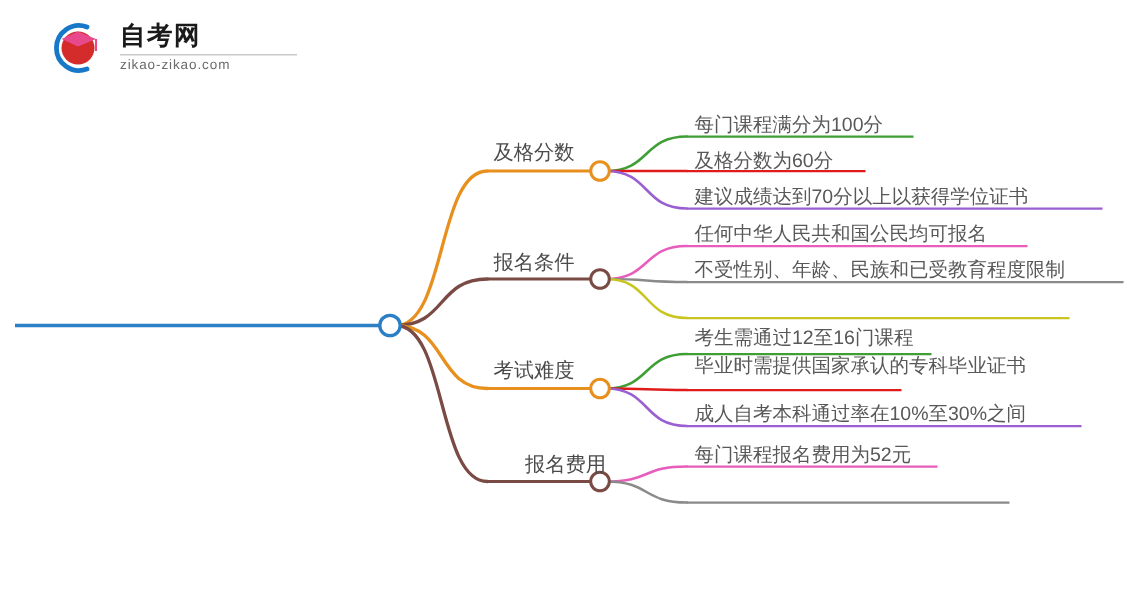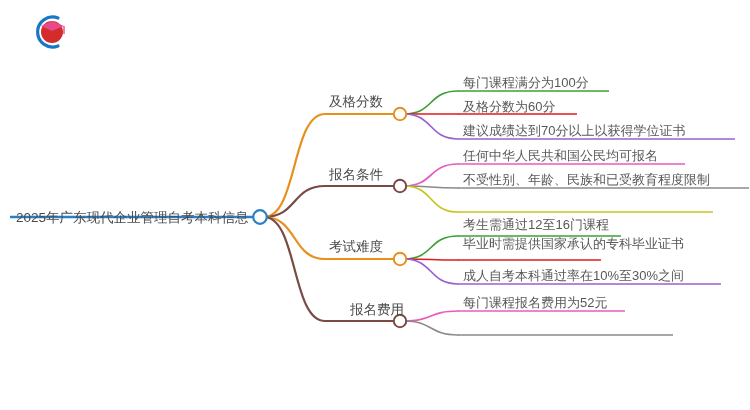--- a/index.html
+++ b/index.html
@@ -99,20 +99,25 @@
 <div id="logo-area">
   <div id="logo-mark">
     <svg width="44" height="40" viewBox="0 0 44 40" xmlns="http://www.w3.org/2000/svg">
       <path d="M30 6 A15 15 0 1 0 30 34" fill="none" stroke="#1878c8" stroke-width="3.2" stroke-linecap="round"></path>
       <circle cx="24" cy="20" r="11" fill="#d42b2b"></circle>
       <path d="M13 14 L24 9 L36 14 L24 19 Z" fill="#e8498a"></path>
       <path d="M17 17 L17 24 Q24 28 31 24 L31 17 L24 20.5 Z" fill="#d42b2b"></path>
       <path d="M36 14 L36 22" stroke="#e8498a" stroke-width="1.4" fill="none"></path>
     </svg>
   </div>
+  <div id="logo-text-block">
+    <div id="logo-title">自考网</div>
+    <div id="logo-rule"></div>
+    <div id="logo-domain">zikao-zikao.com</div>
+  </div>
 </div>
 
 <svg id="map-canvas" viewBox="0 0 750 410" xmlns="http://www.w3.org/2000/svg">
   <g id="connectors">
       <path d="M 264 217 C 297.55 217, 291.45 114, 325 114" fill="none" stroke="#e8901e" stroke-width="2.2" stroke-linecap="round"></path>
       <path d="M 404 114 C 433.7 114, 428.3 91, 458 91" fill="none" stroke="#3f9e35" stroke-width="1.7" stroke-linecap="round"></path>
       <path d="M 404 114 C 433.7 114, 428.3 114, 458 114" fill="none" stroke="#e01b1b" stroke-width="1.7" stroke-linecap="round"></path>
       <path d="M 404 114 C 433.7 114, 428.3 139, 458 139" fill="none" stroke="#9a5fd0" stroke-width="1.7" stroke-linecap="round"></path>
       <path d="M 264 217 C 297.55 217, 291.45 186, 325 186" fill="none" stroke="#7a4a45" stroke-width="2.2" stroke-linecap="round"></path>
       <path d="M 404 186 C 433.7 186, 428.3 164, 458 164" fill="none" stroke="#e85cbb" stroke-width="1.7" stroke-linecap="round"></path>
@@ -147,21 +152,20 @@
   <g id="nodes">
       <circle cx="400" cy="114" r="6.2" fill="#ffffff" stroke="#e8901e" stroke-width="2"></circle>
       <circle cx="400" cy="186" r="6.2" fill="#ffffff" stroke="#7a4a45" stroke-width="2"></circle>
       <circle cx="400" cy="259" r="6.2" fill="#ffffff" stroke="#e8901e" stroke-width="2"></circle>
       <circle cx="400" cy="321" r="6.2" fill="#ffffff" stroke="#7a4a45" stroke-width="2"></circle>
       <circle cx="260" cy="217" r="6.8" fill="#ffffff" stroke="#2b7fc4" stroke-width="2.2"></circle>
     </g>
 </svg>
 
 <div id="labels-layer">
-  <div class="node-text" id="root-label" style="left: 16px; top: 211px;">2025年广东现代企业管理自考本科信息</div>
 <div class="node-text branch-label" style="left: 329px; top: 95px;">及格分数</div>
     <div class="node-text leaf-label" style="left: 463px; top: 76px;">每门课程满分为100分</div>
     <div class="node-text leaf-label" style="left: 463px; top: 100px;">及格分数为60分</div>
     <div class="node-text leaf-label" style="left: 463px; top: 124px;">建议成绩达到70分以上以获得学位证书</div>
     <div class="node-text branch-label" style="left: 329px; top: 168px;">报名条件</div>
     <div class="node-text leaf-label" style="left: 463px; top: 149px;">任何中华人民共和国公民均可报名</div>
     <div class="node-text leaf-label" style="left: 463px; top: 173px;">不受性别、年龄、民族和已受教育程度限制</div>
     <div class="node-text leaf-label" style="left: 463px; top: 197px; margin-top: 40px;">毕业时需提供国家承认的专科毕业证书</div>
     <div class="node-text branch-label" style="left: 329px; top: 240px;">考试难度</div>
     <div class="node-text leaf-label" style="left: 463px; top: 218px;">考生需通过12至16门课程</div>

